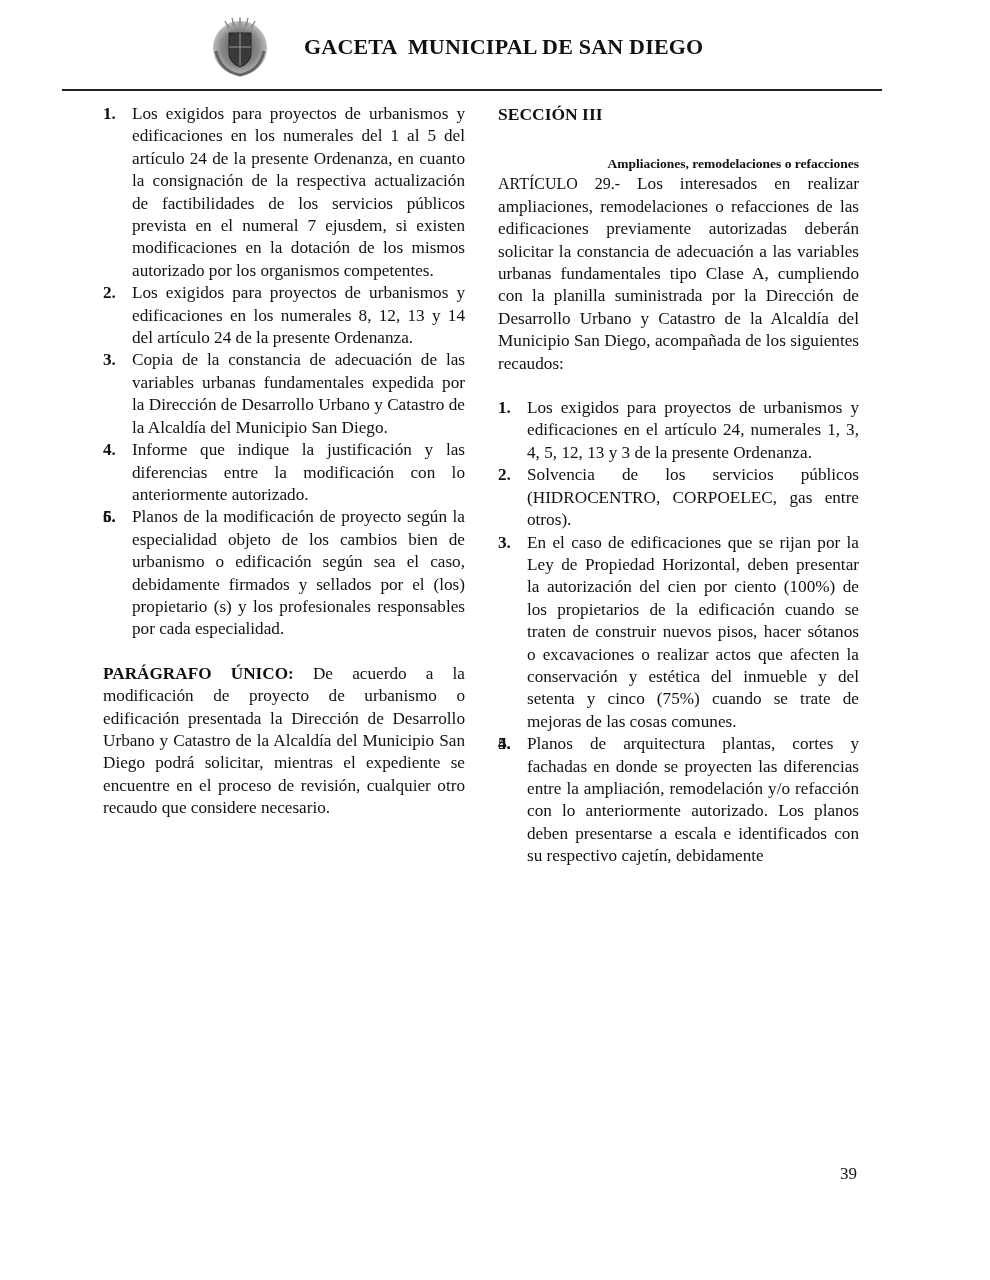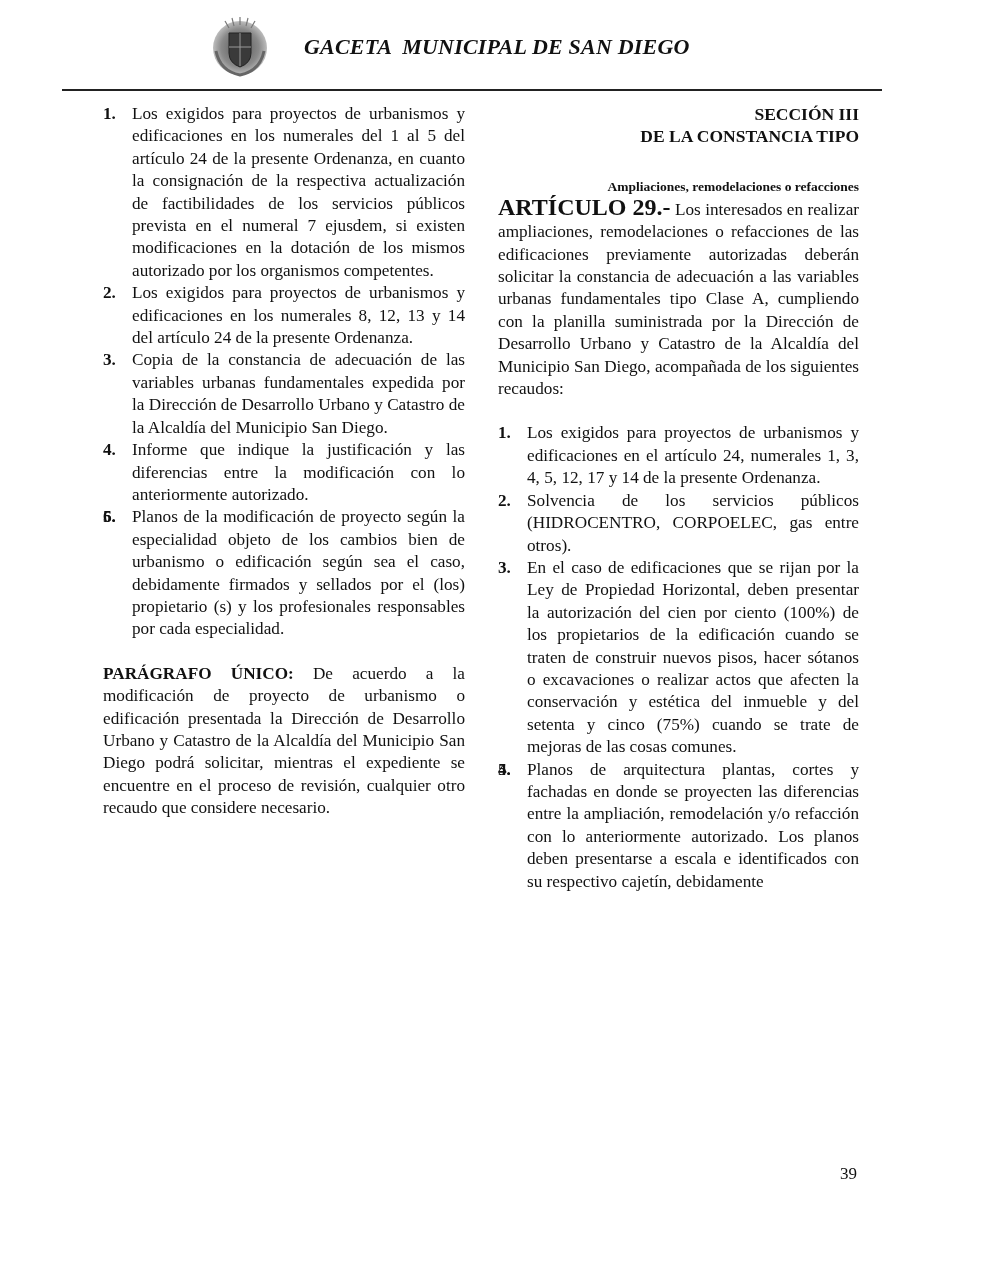--- a/index.html
+++ b/index.html
@@ -1,31 +1,31 @@
 <!DOCTYPE html>
 <html><head>
   <meta charset="utf-8">
   <style>
     html, body { margin: 0; padding: 0; background: #ffffff; }
     body { width: 990px; height: 1280px; position: relative; overflow: hidden; color: #111; font-family: "Liberation Serif", serif; }
-    .header { position: absolute; left: 0; top: 0; width: 887px; height: 92px; font-style: italic; }
+    .header { position: absolute; left: 0; top: 0; width: 887px; height: 92px; }
     .seal { position: absolute; left: 210px; top: 15px; width: 60px; height: 64px; }
     .title { position: absolute; left: 304px; top: 34px; font-size: 22px; font-weight: bold; letter-spacing: 0.2px; white-space: pre; }
     .rule { position: absolute; left: 62px; top: 89px; width: 820px; height: 2px; background: #222; }
     .col { position: absolute; top: 103px; width: 362px; font-size: 17.2px; line-height: 22.4px; text-align: justify; }
     .col.left { left: 103px; }
     .col.right { left: 498px; width: 361px; }
     ol.items { margin: 0; padding: 0; list-style: none; }
     ol.items li { position: relative; padding-left: 29px; text-align: justify; }
     ol.items li .num { position: absolute; left: 0; top: 0; font-weight: bold; }
     .para { margin-top: 22px; text-align: justify; }
     .b { font-weight: bold; }
-    .sec { text-align: right; font-weight: bold; font-size: 17.5px; line-height: 22.4px; }
+    .sec { text-align: left; font-weight: bold; font-size: 17.5px; line-height: 22.4px; }
     .subhead { text-align: right; font-weight: bold; font-size: 13.5px; line-height: 18px; margin-top: 30px; }
-    .art-title { font-weight: bold; font-size: 24px; }
+    .art-title { font-weight: normal; font-size: 16px; }
     .gap { height: 22px; }
     .pagenum { position: absolute; left: 840px; top: 1164px; font-size: 17px; }
   </style>
 </head>
 <body>
 
 <div class="header">
   <div class="seal">
     <svg width="60" height="64" viewBox="0 0 60 64">
       <defs>
@@ -63,29 +63,28 @@
     <li><span class="num">6.</span><span>Planos de la modificación de proyecto según la especialidad objeto de los cambios bien de urbanismo o edificación según sea el caso, debidamente firmados y sellados por el (los) propietario (s) y los profesionales responsables por cada especialidad.</span></li>
   </ol>
   <p class="para" style="margin-bottom:0;">
     <span class="b">PARÁGRAFO ÚNICO:</span><span> De acuerdo a la modificación de proyecto de urbanismo o edificación presentada la Dirección de Desarrollo Urbano y Catastro de la Alcaldía del Municipio San Diego podrá solicitar, mientras el expediente se encuentre en el proceso de revisión, cualquier otro recaudo que considere necesario.</span>
   </p>
 </div>
 
 <div class="col right">
   <div class="sec">
     <div>SECCIÓN III</div>
-    <div>DE LA CONSTANCIA TIPO</div>
   </div>
   <div class="subhead">Ampliaciones, remodelaciones o refacciones</div>
   <p style="margin:0;text-align:justify;">
     <span class="art-title">ARTÍCULO 29.-</span><span> Los interesados en realizar ampliaciones, remodelaciones o refacciones de las edificaciones previamente autorizadas deberán solicitar la constancia de adecuación a las variables urbanas fundamentales tipo Clase A, cumpliendo con la planilla suministrada por la Dirección de Desarrollo Urbano y Catastro de la Alcaldía del Municipio San Diego, acompañada de los siguientes recaudos:</span>
   </p>
   <div class="gap"></div>
   <ol class="items">
-    <li><span class="num">1.</span><span>Los exigidos para proyectos de urbanismos y edificaciones en el artículo 24, numerales  1, 3, 4, 5, 12, 17 y 14 de la presente Ordenanza.</span></li>
+    <li><span class="num">1.</span><span>Los exigidos para proyectos de urbanismos y edificaciones en el artículo 24, numerales  1, 3, 4, 5, 12, 13 y 3 de la presente Ordenanza.</span></li>
     <li><span class="num">2.</span><span>Solvencia de los servicios públicos (HIDROCENTRO, CORPOELEC, gas entre otros).</span></li>
     <li><span class="num">3.</span><span>En el caso de edificaciones que se rijan por la Ley de Propiedad Horizontal, deben presentar la autorización del cien por ciento (100%) de los propietarios de la edificación cuando se traten de construir nuevos pisos, hacer sótanos o excavaciones o realizar actos que afecten la conservación y estética del inmueble y del setenta y cinco (75%) cuando se trate de mejoras de las cosas comunes.</span></li>
     <li><span class="num">4.</span></li>
     <li><span class="num">5.</span><span>Planos de arquitectura plantas, cortes y fachadas en donde se proyecten las diferencias entre la ampliación, remodelación y/o refacción con lo anteriormente autorizado. Los planos deben presentarse a escala e identificados con su respectivo cajetín, debidamente</span></li>
   </ol>
 </div>
 
 <div class="pagenum">39</div>
 
 </body></html>

